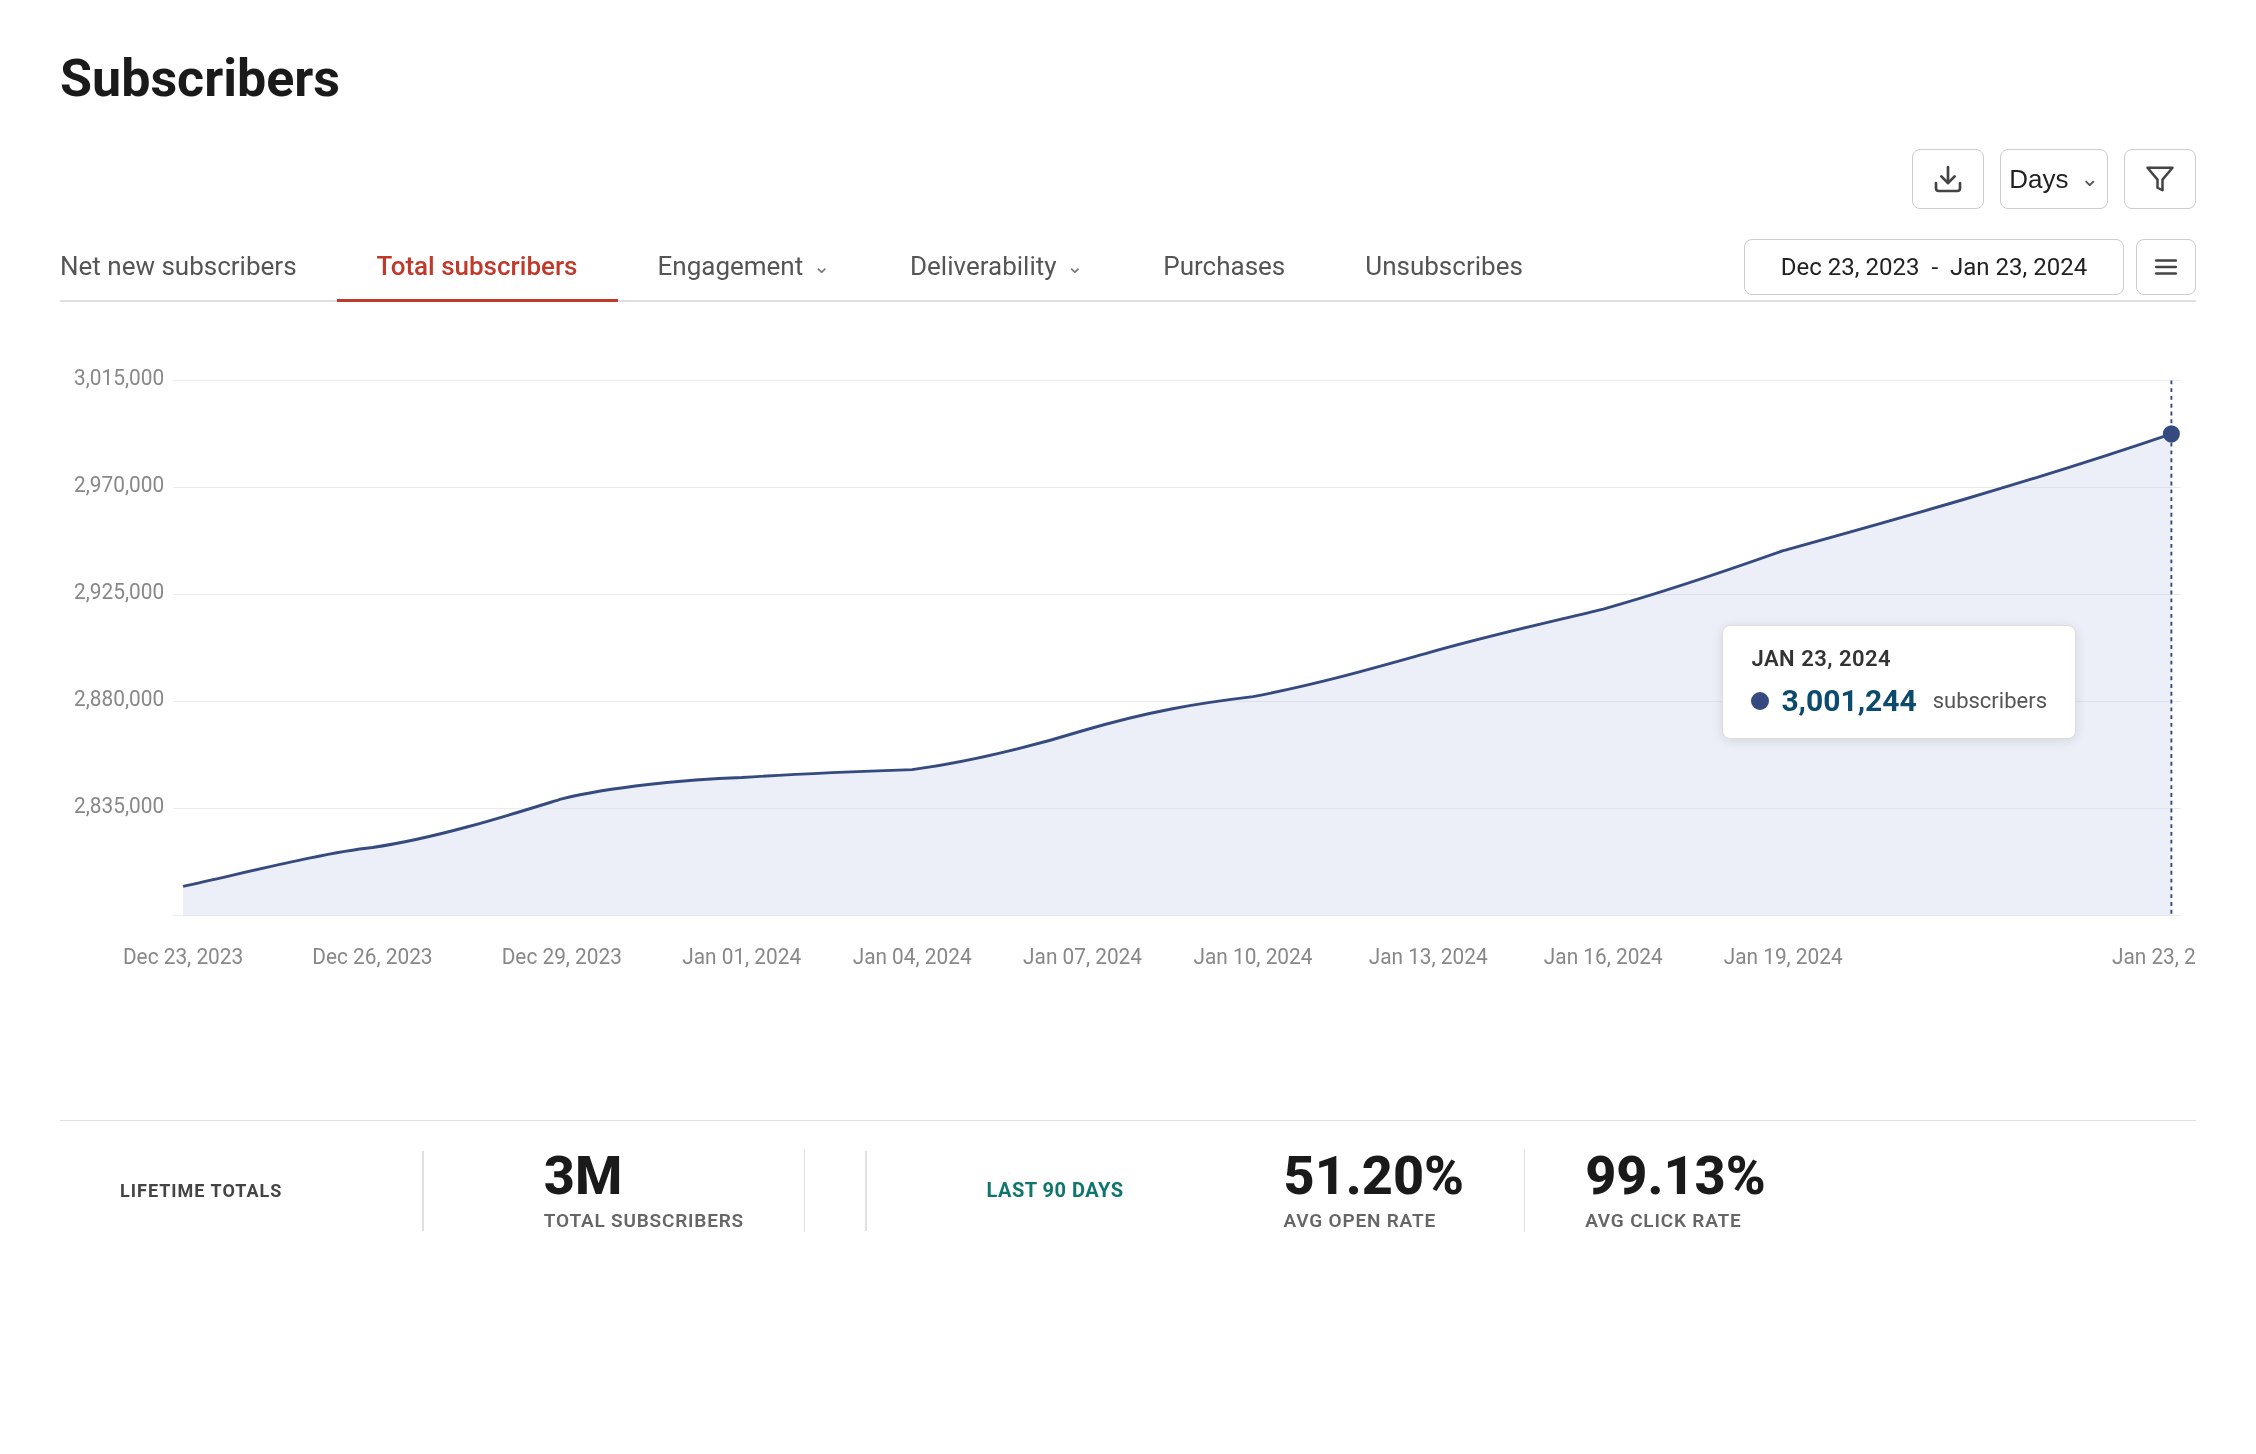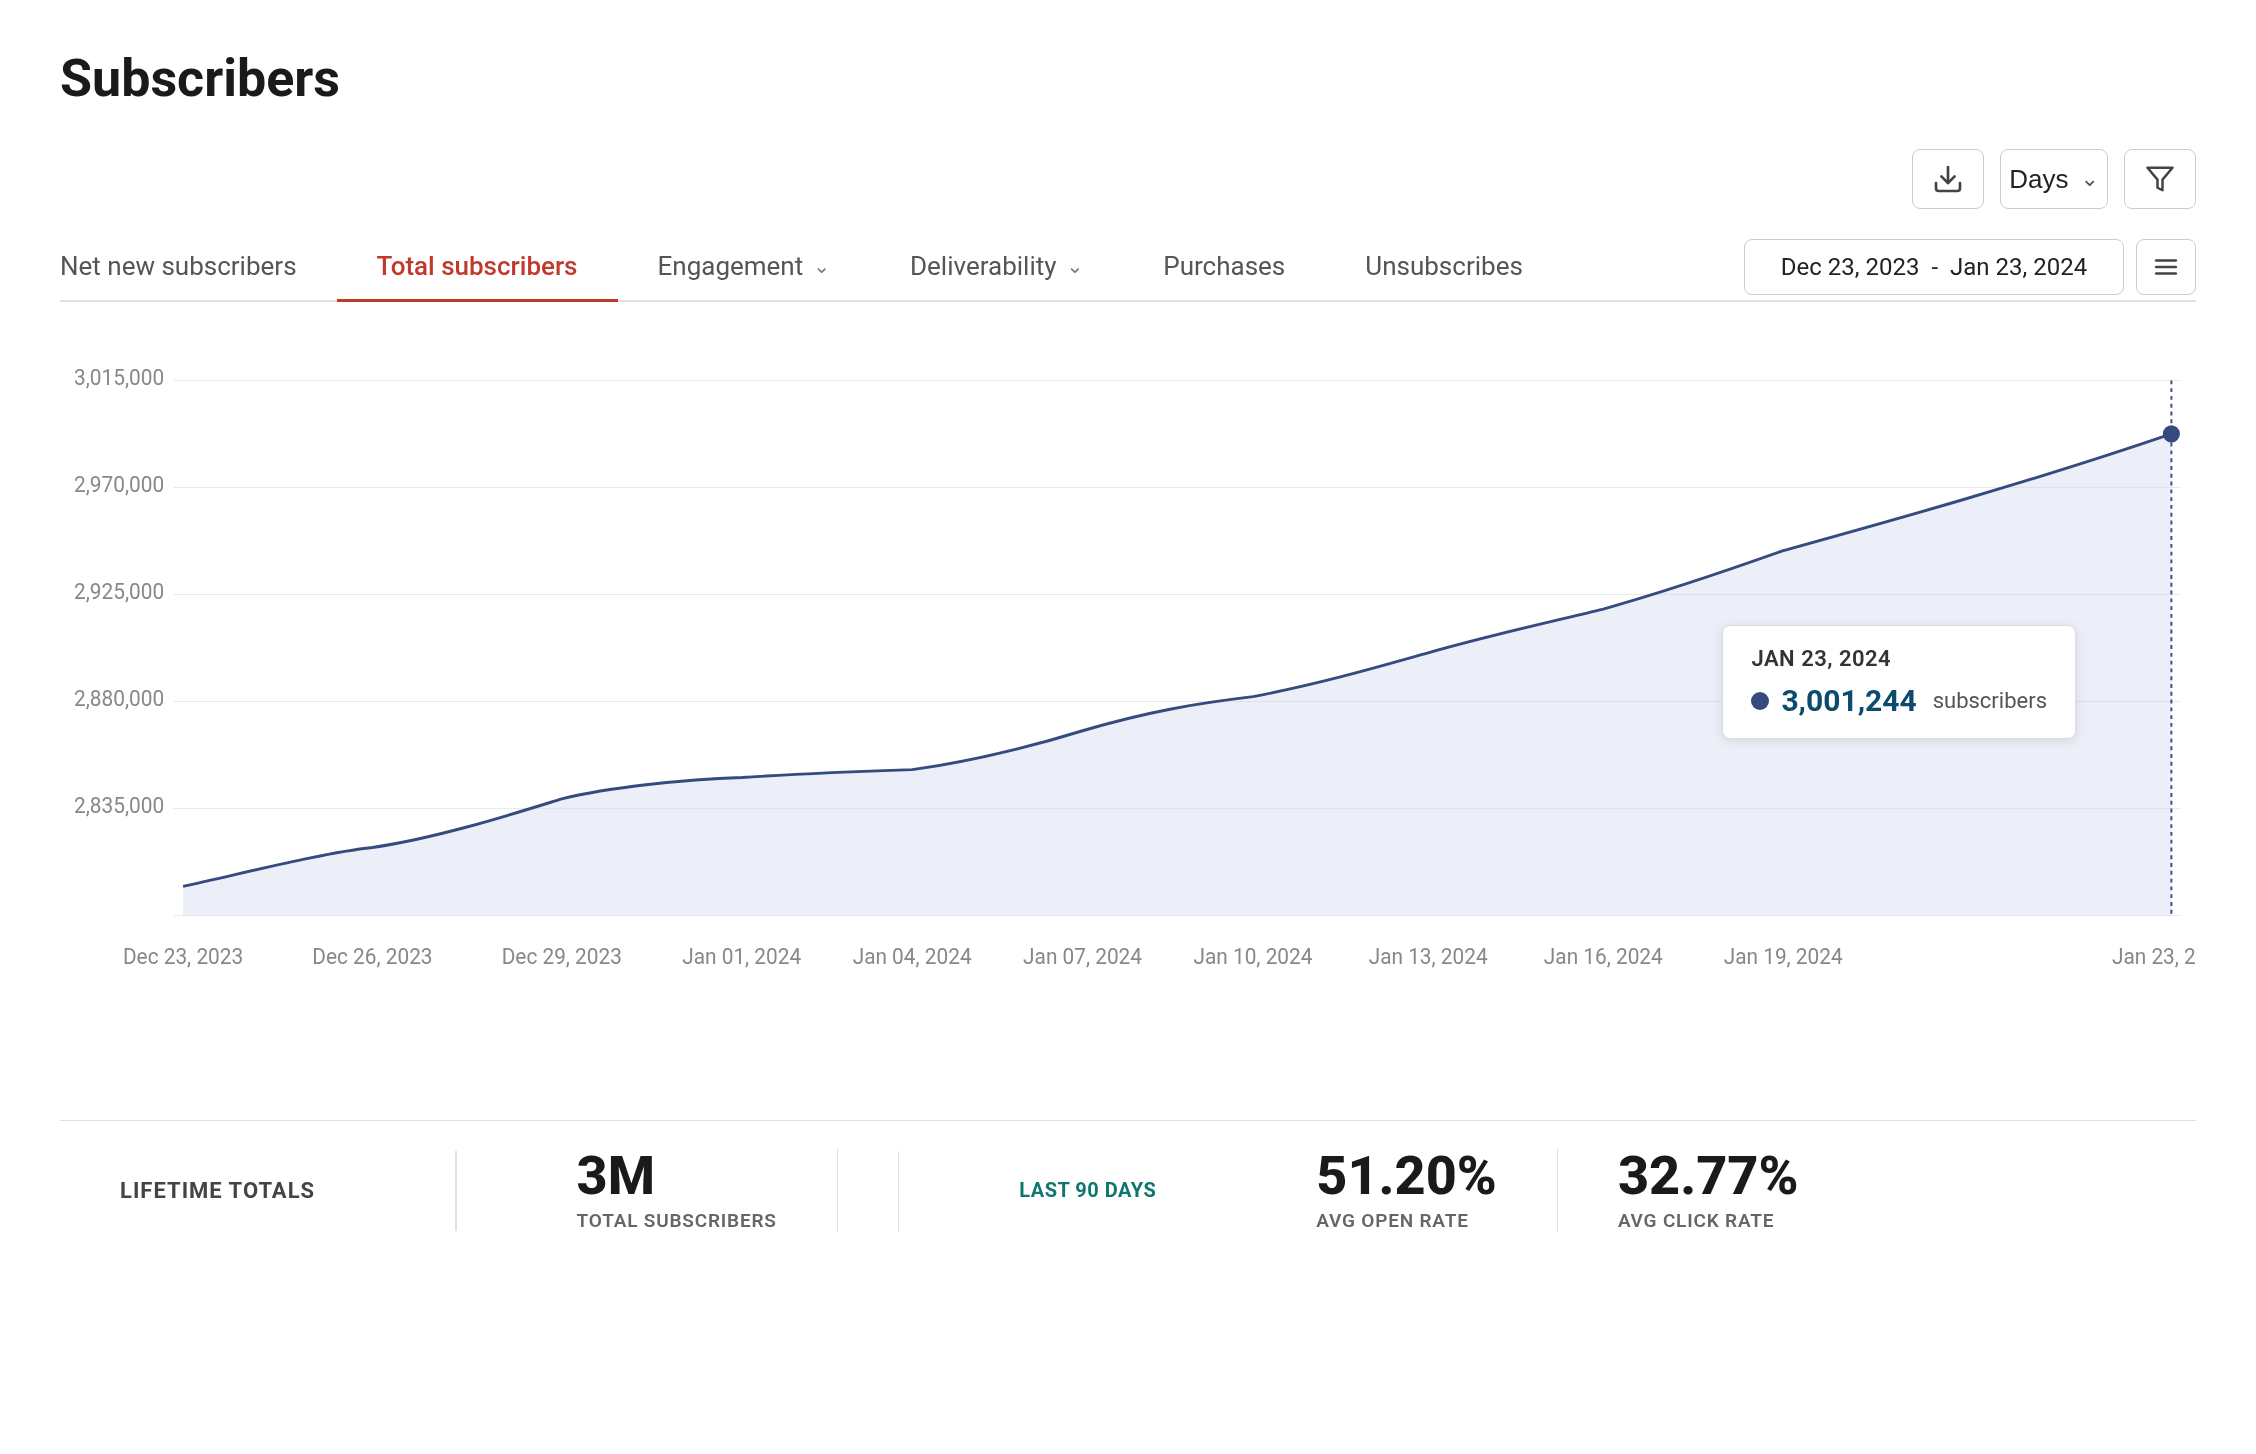--- a/index.html
+++ b/index.html
@@ -210,21 +210,21 @@
     }
 
     .stats-label-section {
       display: flex;
       flex-direction: column;
       justify-content: center;
       padding-right: 80px;
     }
 
     .stats-section-title {
-      font-size: 22px;
+      font-size: 18px;
       font-weight: 700;
       color: #444;
       letter-spacing: 1px;
       text-transform: uppercase;
     }
 
     .stats-divider {
       width: 1.5px;
       height: 80px;
       background: #e0e0e0;
@@ -466,17 +466,17 @@
     <div class="last-90-section">
       <span class="last-90-label">LAST 90 DAYS</span>
     </div>
 
     <div class="stat-item">
       <span class="stat-value">51.20%</span>
       <span class="stat-sublabel">AVG OPEN RATE</span>
     </div>
 
     <div class="stat-item">
-      <span class="stat-value">32.77%</span>
+      <span class="stat-value">99.13%</span>
       <span class="stat-sublabel">AVG CLICK RATE</span>
     </div>
   </div>
 </div>
 
 </body></html>

